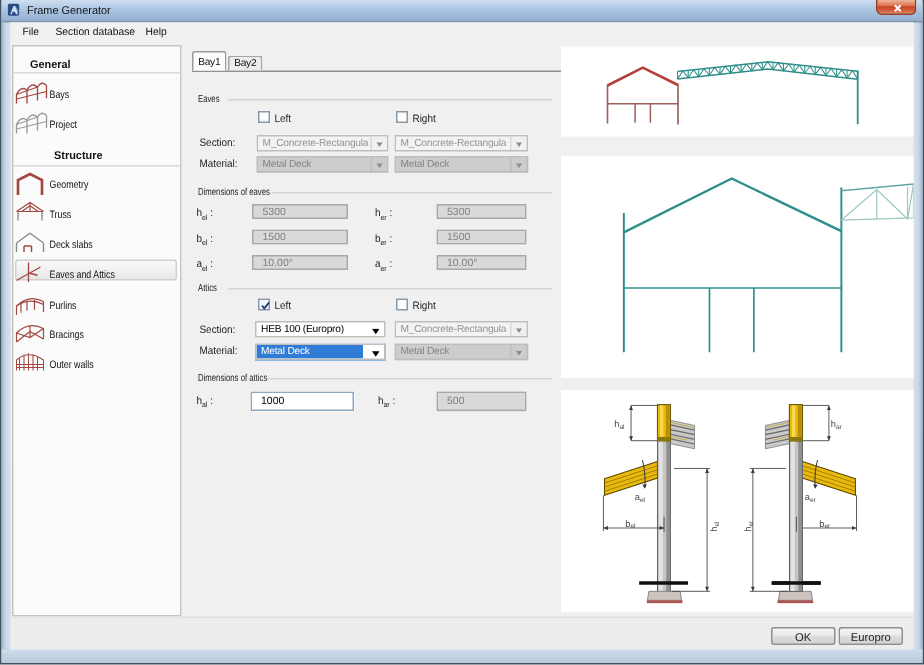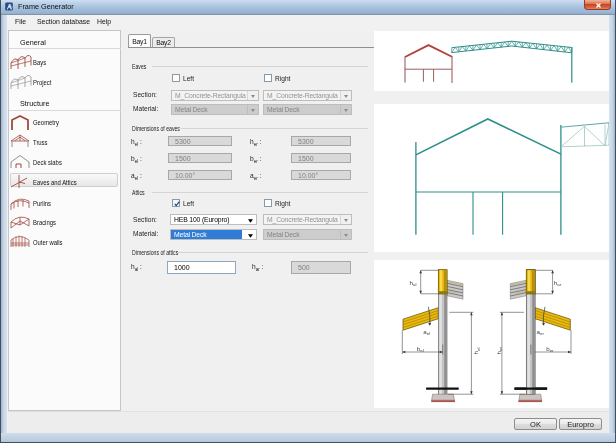--- a/index.html
+++ b/index.html
@@ -16,21 +16,21 @@
 #closebtn { position:absolute; left:584px; top:0px; width:27px; height:10px;
   background:linear-gradient(#f0b49b 0%, #dd7853 40%, #c74427 50%, #d26240 80%, #e08a62 100%);
   border:1px solid #9a3a20; border-top:none; border-radius:0 0 4px 4px;
   color:#fff; font-size:7px; font-weight:bold; text-align:center; line-height:9px; }
 
 #client { position:absolute; left:7px; top:15px; width:602px; height:418px; background:#f0f0f0; }
 #menubar { position:absolute; left:7px; top:15px; width:602px; height:16px; background:#f1f1f1; font-size:7px; color:#111; }
 #menubar span { position:absolute; top:3px; transform:scaleX(0.98); transform-origin:0 0; }
 
 #nav { position:absolute; left:8px; top:30px; width:113px; height:381px; background:#fbfbfb; border:1px solid #c6c6c6; }
-.navhdr { position:absolute; left:10px; font-size:7.5px; font-weight:normal; color:#111; transform:scaleX(0.97); transform-origin:0 0; }
+.navhdr { position:absolute; left:10px; font-size:7.5px; font-weight:bold; color:#111; transform:scaleX(0.97); transform-origin:0 0; }
 .navsep { position:absolute; left:0px; width:112px; height:1px; background:#d9d9d9; }
 .navitem { position:absolute; left:33px; font-size:7.2px; color:#111; transform:scaleX(0.82); transform-origin:0 0; white-space:nowrap; }
 .navsel { position:absolute; left:2px; width:108px; height:14px; border:1px solid #cfcfcf; border-radius:2px;
   background:linear-gradient(#f9f9f9,#e7e7e7); }
 
 .tab1 { transform:translateZ(0); position:absolute; left:128px; top:34px; width:23px; height:13px; background:#fdfdfd;
   border:1px solid #9a9a9a; border-bottom:none; border-radius:2px 2px 0 0; font-size:6.8px; letter-spacing:-0.2px; color:#111; text-align:center; line-height:13px; z-index:3;}
 .tab2 { transform:translateZ(0); position:absolute; left:152px; top:37px; width:23px; height:10px; background:#ececec;
   border:1px solid #a5a5a5; border-bottom:none; border-radius:2px 2px 0 0; font-size:6.8px; letter-spacing:-0.2px; color:#111; text-align:center; line-height:10px; z-index:2;}
 #tabline { position:absolute; left:128px; top:47px; width:246px; height:1px; background:#8f8f8f; }
@@ -84,21 +84,21 @@
   <span style="left:90px">Help</span>
 </div>
 
 <div id="nav"></div>
 <div class="navhdr" style="top:37.5px; left:20px;">General</div>
 <div class="navsep" style="left:9px; top:48px;"></div>
 <div class="navsel" style="left:10px; top:173px;"></div>
 <div id="navicons"></div>
 <div class="navitem" style="top:57.5px;">Bays</div>
 <div class="navitem" style="top:77.5px;">Project</div>
-<div class="navhdr" style="top:98.5px; left:20px;">Structure</div>
+<div class="navhdr" style="top:98.5px; left:36px;">Structure</div>
 <div class="navsep" style="left:9px; top:109.5px;"></div>
 <div class="navitem" style="top:117.5px;">Geometry</div>
 <div class="navitem" style="top:137.5px;">Truss</div>
 <div class="navitem" style="top:157.5px;">Deck slabs</div>
 <div class="navitem" style="top:177.5px;">Eaves and Attics</div>
 <div class="navitem" style="top:198.5px;">Purlins</div>
 <div class="navitem" style="top:217.5px;">Bracings</div>
 <div class="navitem" style="top:237.5px;">Outer walls</div>
 <svg class="abs" style="left:9px; top:48px; width:26px; height:200px;" viewBox="0 0 26 200">
 

